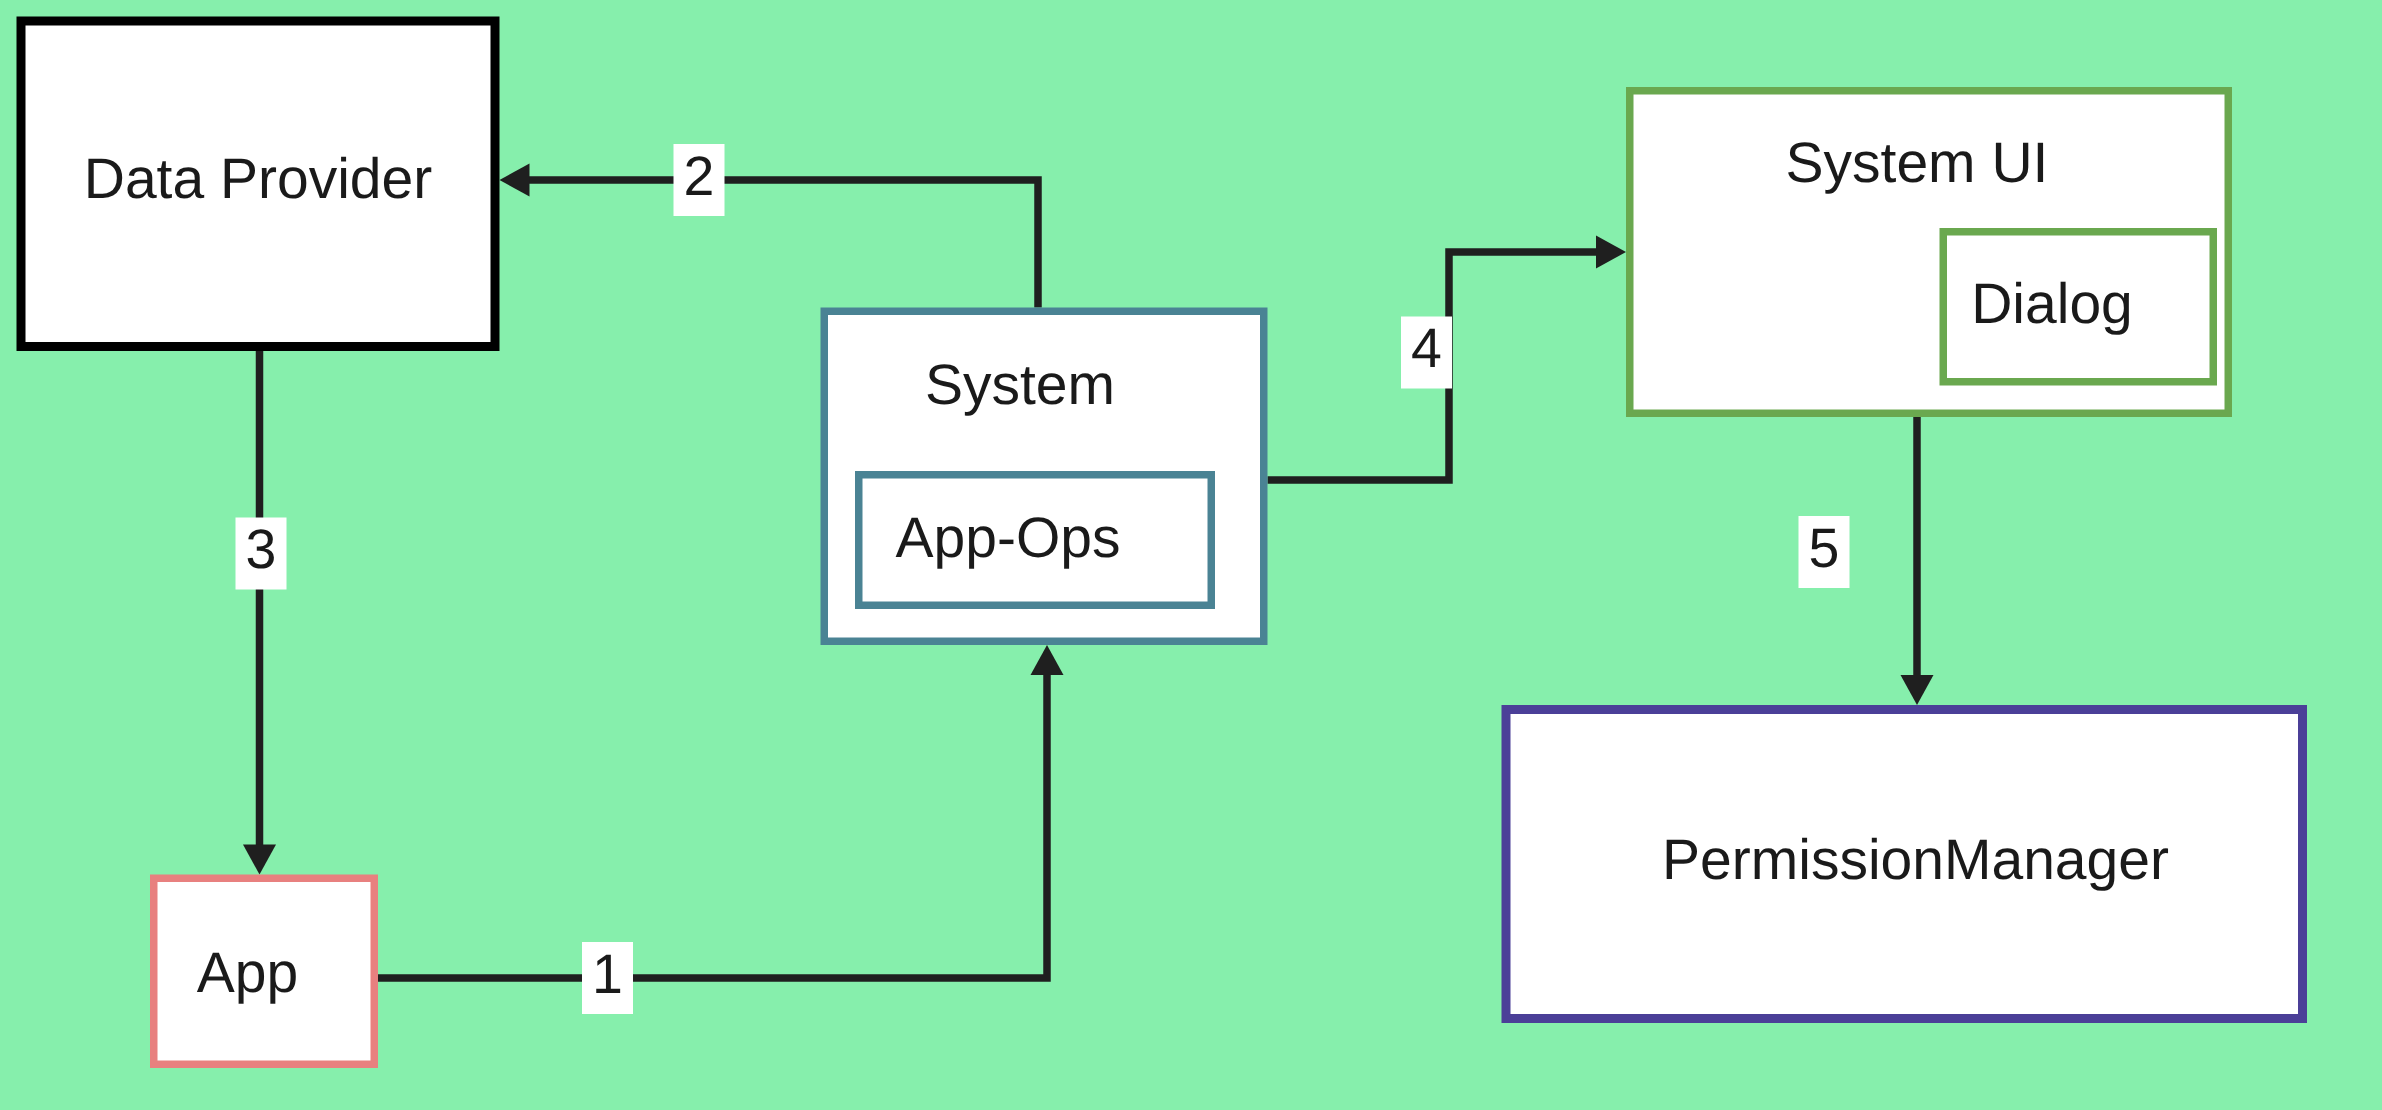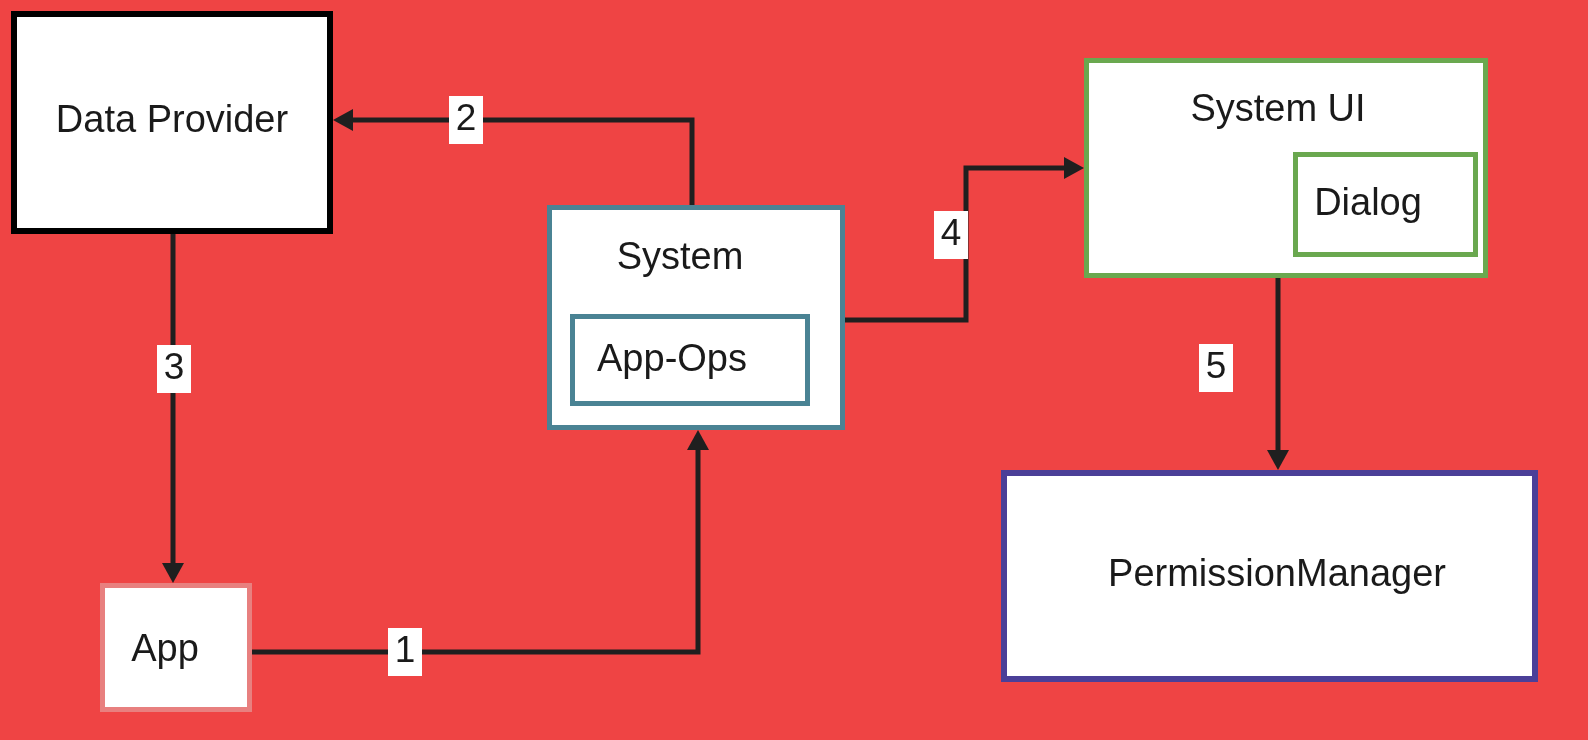--- a/index.html
+++ b/index.html
@@ -7,21 +7,21 @@
     padding: 0;
     background: #ffffff;
   }
   body {
     font-family: "Liberation Sans", sans-serif;
   }
   #diagram-canvas {
     position: relative;
     width: 1588px;
     height: 740px;
-    background: #ef4444;
+    background: #86efac;
     overflow: hidden;
   }
   #diagram-svg {
     position: absolute;
     left: 0;
     top: 0;
     width: 1588px;
     height: 740px;
   }
   .node-label {

